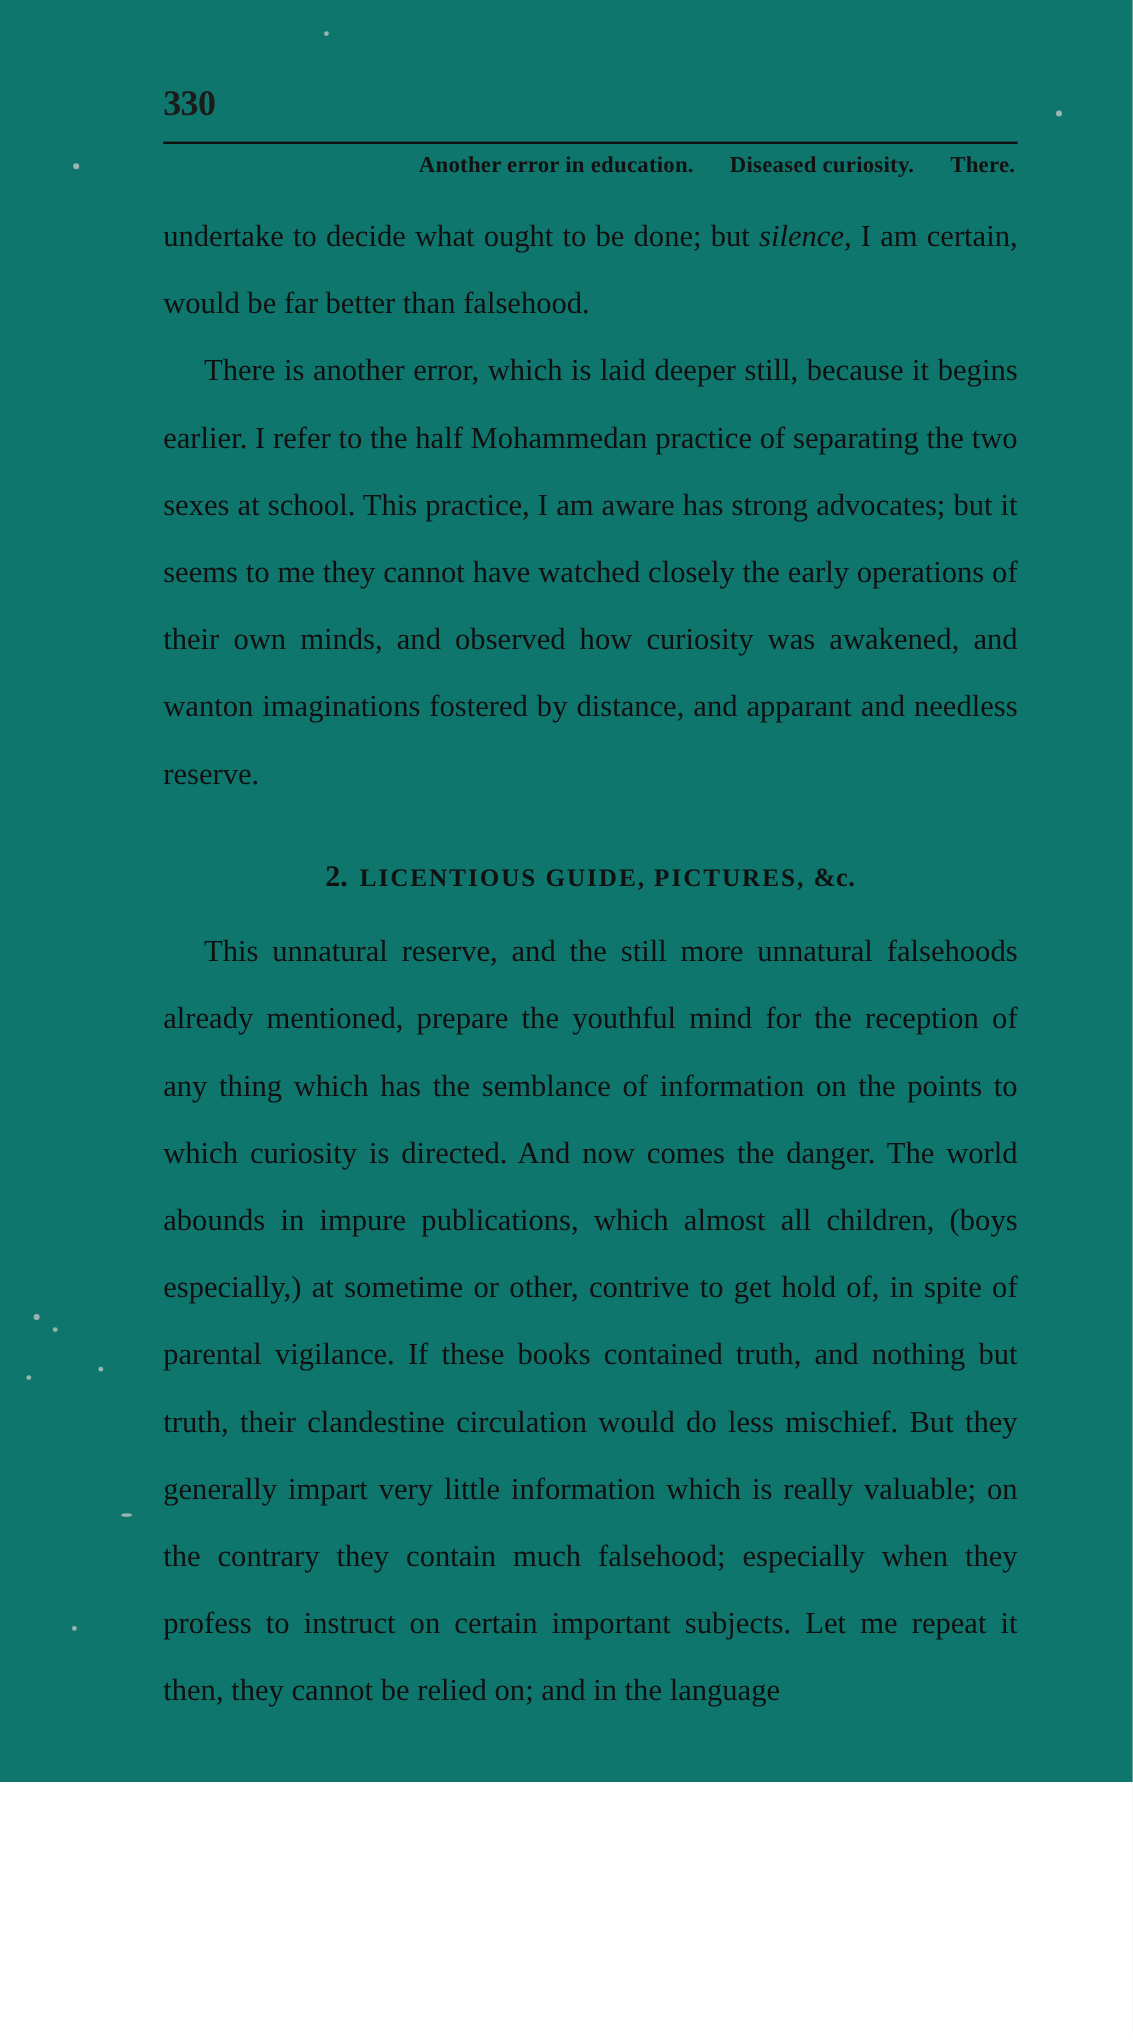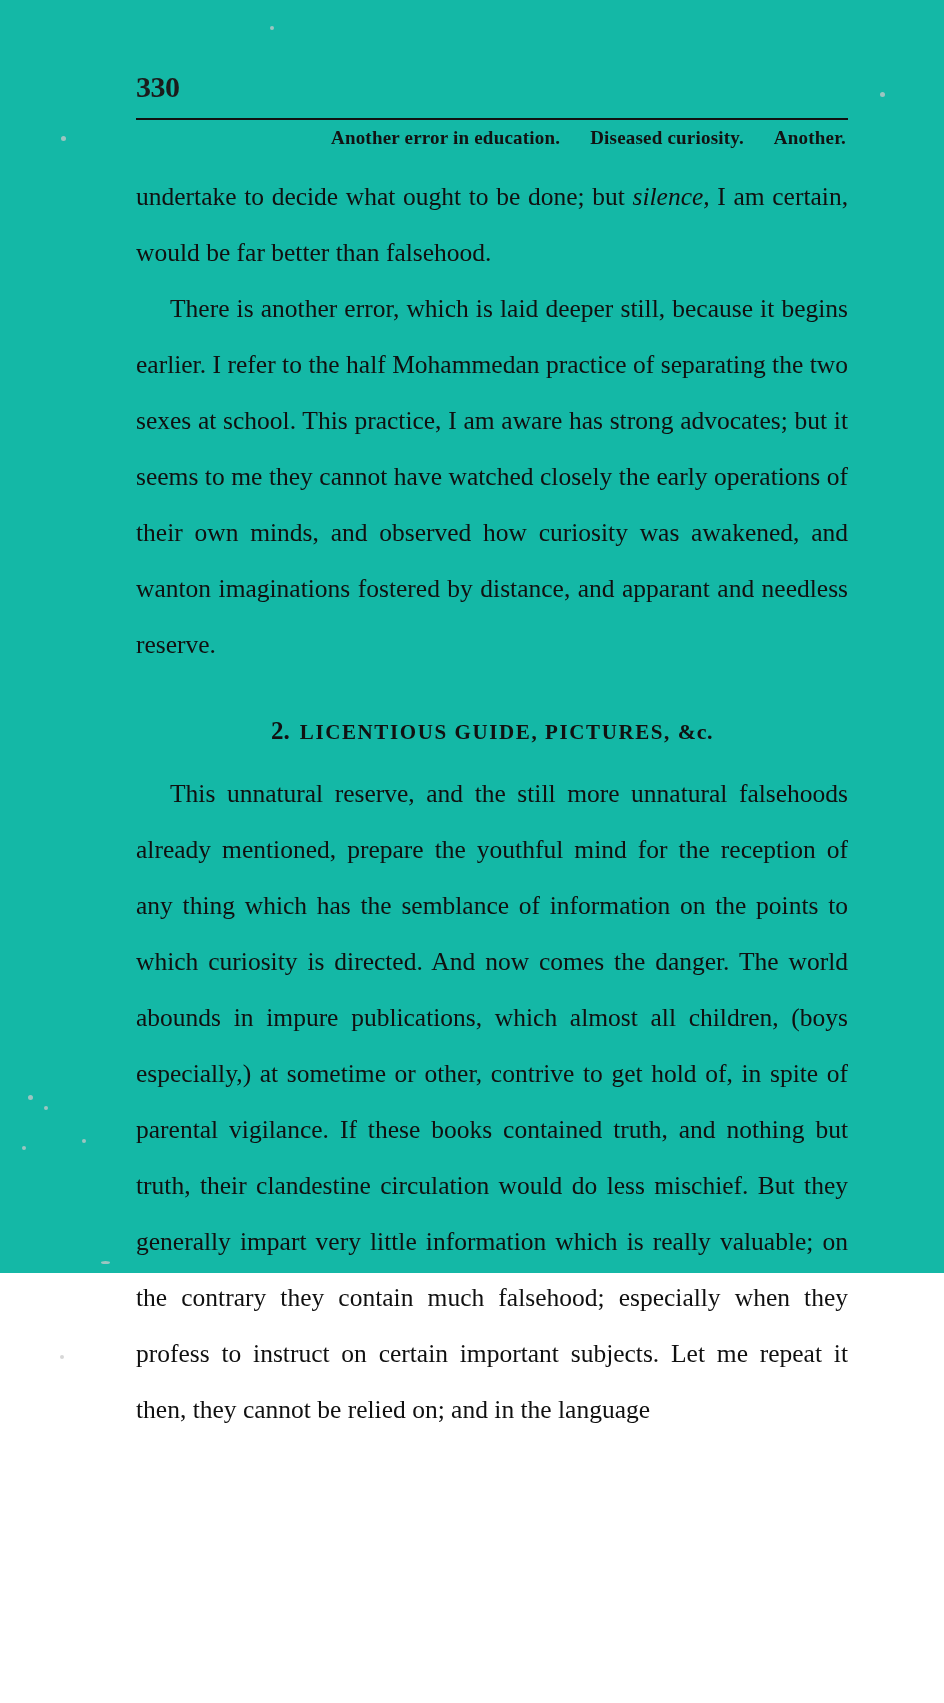--- a/index.html
+++ b/index.html
@@ -13,22 +13,22 @@
     position: relative;
     font-family: "Liberation Serif", serif;
     color: #000000;
     overflow: hidden;
   }
   .page {
     position: absolute;
     left: 0;
     top: 0;
     width: 944px;
-    height: 1273px;
-    background: #14b8a6;
+    height: 1485px;
+    background: #0f766e;
   }
   .page-inner {
     position: absolute;
     left: 136px;
     top: 70px;
     width: 712px;
   }
   
   .header-row {
     position: relative;
@@ -145,21 +145,21 @@
 
     <div class="header-row">
       <div class="page-number">330</div>
     </div>
 
     <div class="rule"></div>
 
     <div class="sideheads">
       <span class="sidehead-left">Another error in education.</span>
       <span class="sidehead-mid">Diseased curiosity.</span>
-      <span class="sidehead-right">Another.</span>
+      <span class="sidehead-right">There.</span>
     </div>
 
     <div class="body-text">
 
       <p class="para noindent"><span>undertake to decide what ought to be done; but </span><span class="italic">silence,</span><span> I am certain, would be far better than falsehood.</span></p>
 
       <p class="para">There is another error, which is laid deeper still, because it begins earlier. I refer to the half Mohammedan practice of separating the two sexes at school. This practice, I am aware has strong advocates; but it seems to me they cannot have watched closely the early operations of their own minds, and observed how curiosity was awakened, and wanton imaginations fostered by distance, and apparant and needless reserve.</p>
 
       <div class="section-head">
         <span class="num">2.</span><span>LICENTIOUS GUIDE, PICTURES,</span> <span class="etc">&amp;c.</span>

